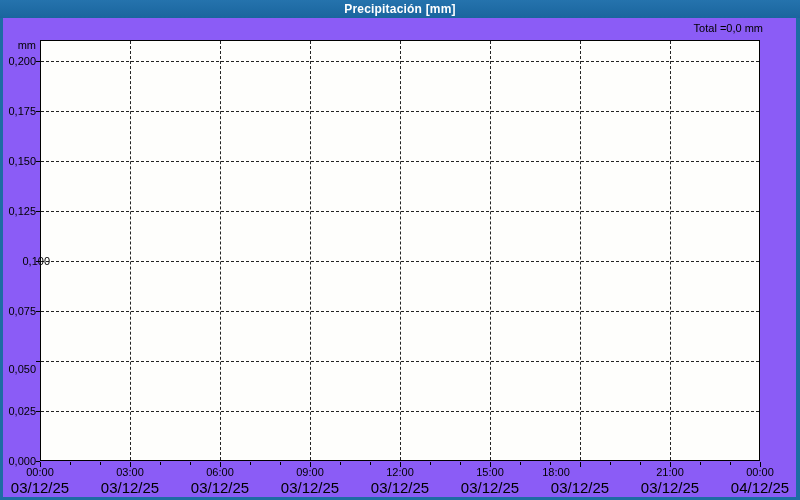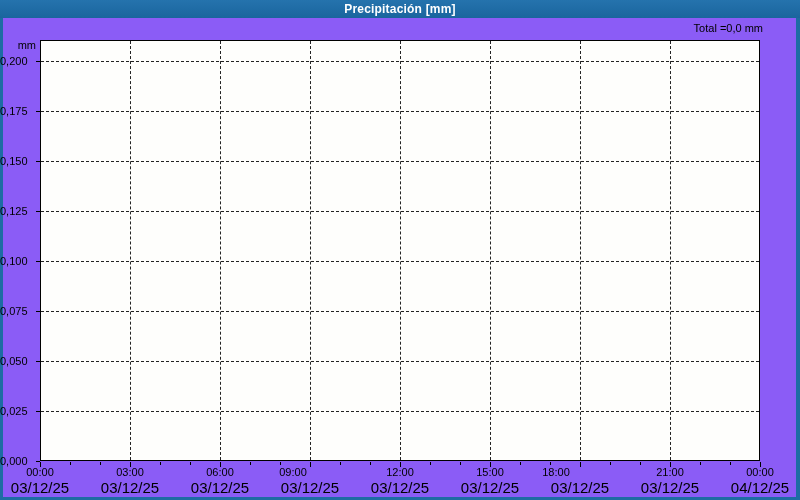--- a/index.html
+++ b/index.html
@@ -33,21 +33,21 @@
     position:absolute;left:40px;top:40px;width:720px;height:421px;
     box-sizing:border-box;border:1px solid #000;background:#FEFEFC;
   }
   .hgrid{position:absolute;left:0;width:718px;height:0;border-top:1px dashed #222;}
   .vgrid{position:absolute;top:0;height:419px;width:0;border-left:1px dashed #222;}
   .y-unit{
     position:absolute;left:0;top:39px;width:36px;text-align:right;
     font-size:11px;color:#000;
   }
   .ylab{
-    position:absolute;left:0;width:20px;text-align:right;
+    position:absolute;left:0;width:36px;text-align:right;
     font-size:11px;color:#000;line-height:12px;
   }
   .ytick{position:absolute;width:4px;height:1px;background:#000;left:36px;}
   .xtick{position:absolute;width:1px;background:#000;top:462px;}
   .xtime{
     position:absolute;top:466px;width:70px;text-align:center;
     font-size:11px;color:#000;line-height:13px;
   }
   .xdate{
     position:absolute;top:481px;width:70px;text-align:center;
@@ -84,25 +84,25 @@
         </div>
       <div id="axis-labels">
           <div class="ylab" style="top: 55px;">0,200</div>
           <div class="ytick" style="top: 61px;"></div>
           <div class="ylab" style="top: 105px;">0,175</div>
           <div class="ytick" style="top: 111px;"></div>
           <div class="ylab" style="top: 155px;">0,150</div>
           <div class="ytick" style="top: 161px;"></div>
           <div class="ylab" style="top: 205px;">0,125</div>
           <div class="ytick" style="top: 211px;"></div>
-          <div class="ylab" style="top: 255px;">0,100</div>
+          <div class="ylab" style="top: 255px; margin-left: 14px;">0,100</div>
           <div class="ytick" style="top: 261px;"></div>
           <div class="ylab" style="top: 305px;">0,075</div>
           <div class="ytick" style="top: 311px;"></div>
-          <div class="ylab" style="top: 355px;">0,050</div>
+          <div class="ylab" style="top: 363px;">0,050</div>
           <div class="ytick" style="top: 361px;"></div>
           <div class="ylab" style="top: 405px;">0,025</div>
           <div class="ytick" style="top: 411px;"></div>
           <div class="ylab" style="top: 455px;">0,000</div>
           <div class="ytick" style="top: 461px;"></div>
           <div class="xtick" style="left: 40px; height: 5px;"></div>
           <div class="xtick" style="left: 70px; height: 3px;"></div>
           <div class="xtick" style="left: 100px; height: 3px;"></div>
           <div class="xtick" style="left: 130px; height: 5px;"></div>
           <div class="xtick" style="left: 160px; height: 3px;"></div>
@@ -125,21 +125,21 @@
           <div class="xtick" style="left: 670px; height: 5px;"></div>
           <div class="xtick" style="left: 700px; height: 3px;"></div>
           <div class="xtick" style="left: 730px; height: 3px;"></div>
           <div class="xtick" style="left: 760px; height: 5px;"></div>
           <div class="xtime" style="left: 5px;">00:00</div>
           <div class="xdate" style="left: 5px;">03/12/25</div>
           <div class="xtime" style="left: 95px;">03:00</div>
           <div class="xdate" style="left: 95px;">03/12/25</div>
           <div class="xtime" style="left: 185px;">06:00</div>
           <div class="xdate" style="left: 185px;">03/12/25</div>
-          <div class="xtime" style="left: 258px;">09:00</div>
+          <div class="xtime" style="left: 275px;">09:00</div>
           <div class="xdate" style="left: 275px;">03/12/25</div>
           <div class="xtime" style="left: 365px;">12:00</div>
           <div class="xdate" style="left: 365px;">03/12/25</div>
           <div class="xtime" style="left: 455px;">15:00</div>
           <div class="xdate" style="left: 455px;">03/12/25</div>
           <div class="xtime" style="left: 521px;">18:00</div>
           <div class="xdate" style="left: 545px;">03/12/25</div>
           <div class="xtime" style="left: 635px;">21:00</div>
           <div class="xdate" style="left: 635px;">03/12/25</div>
           <div class="xtime" style="left: 725px;">00:00</div>

